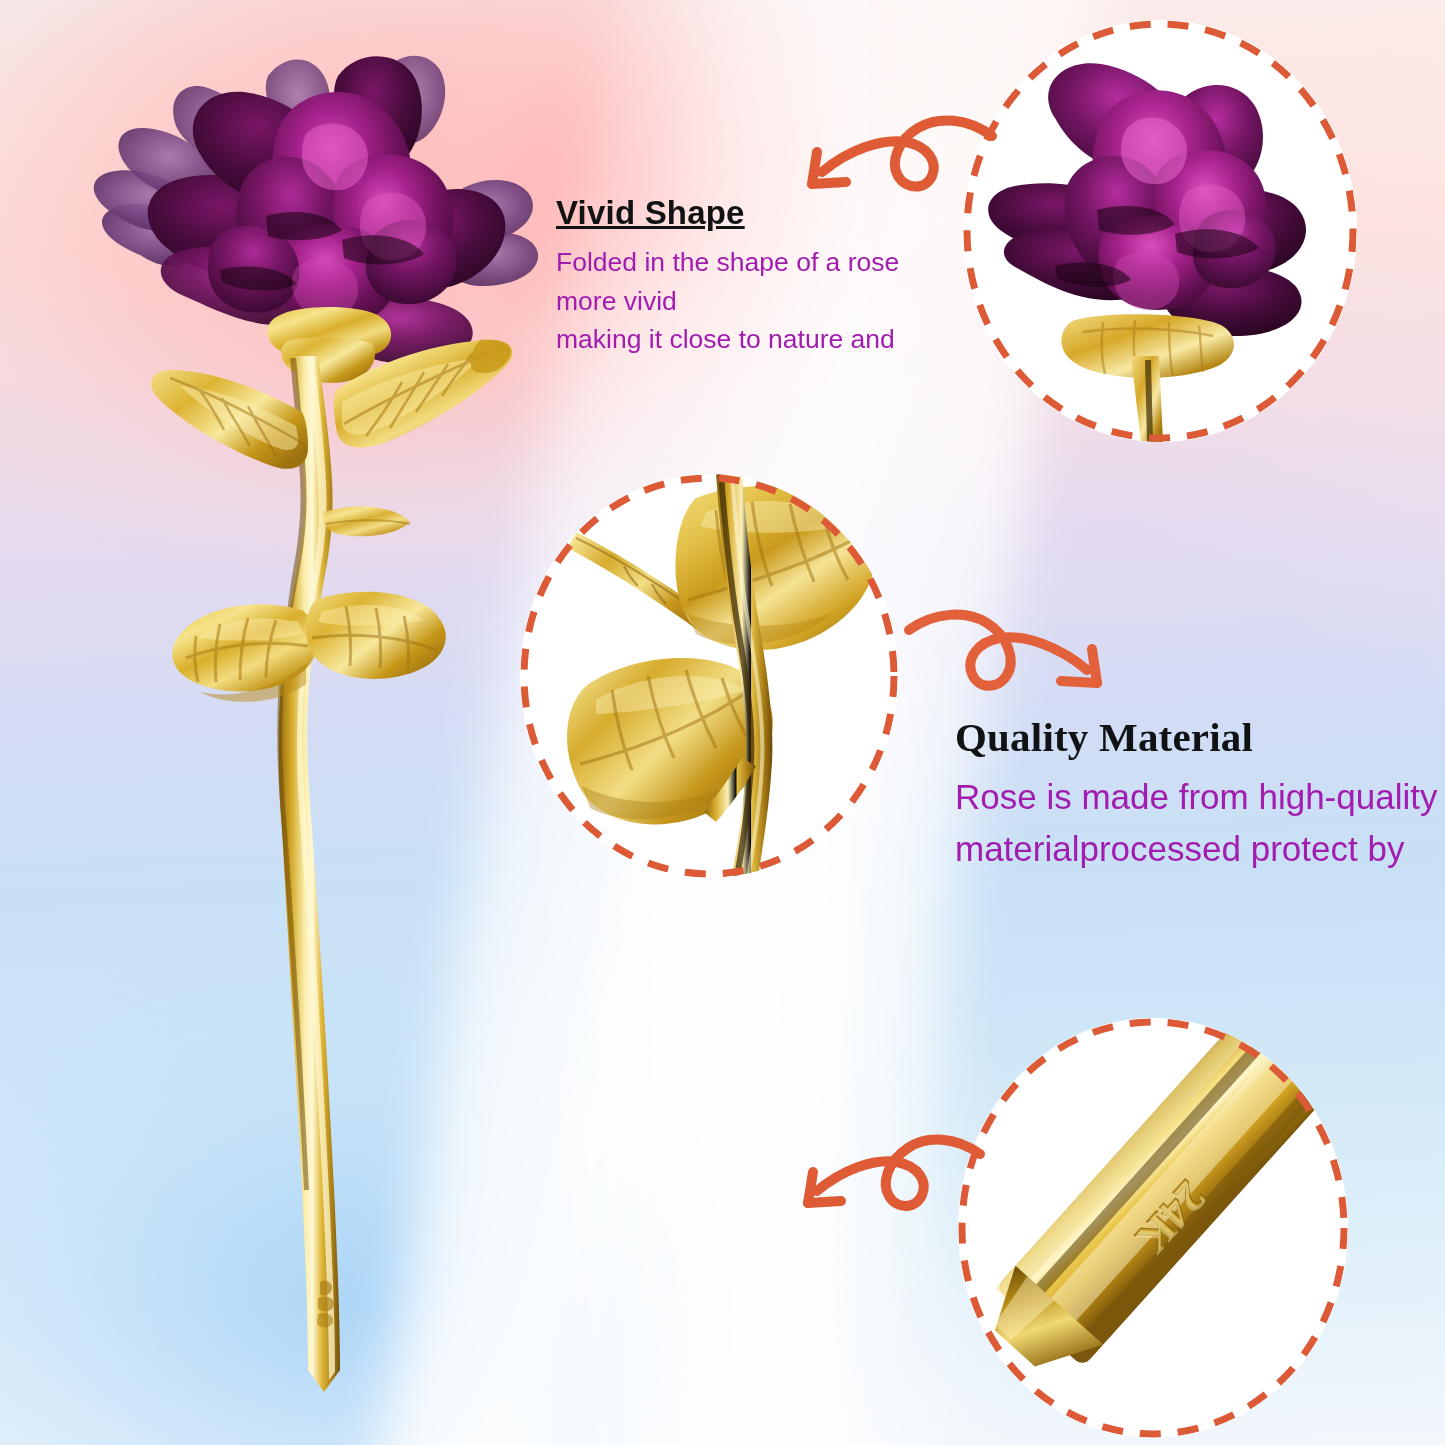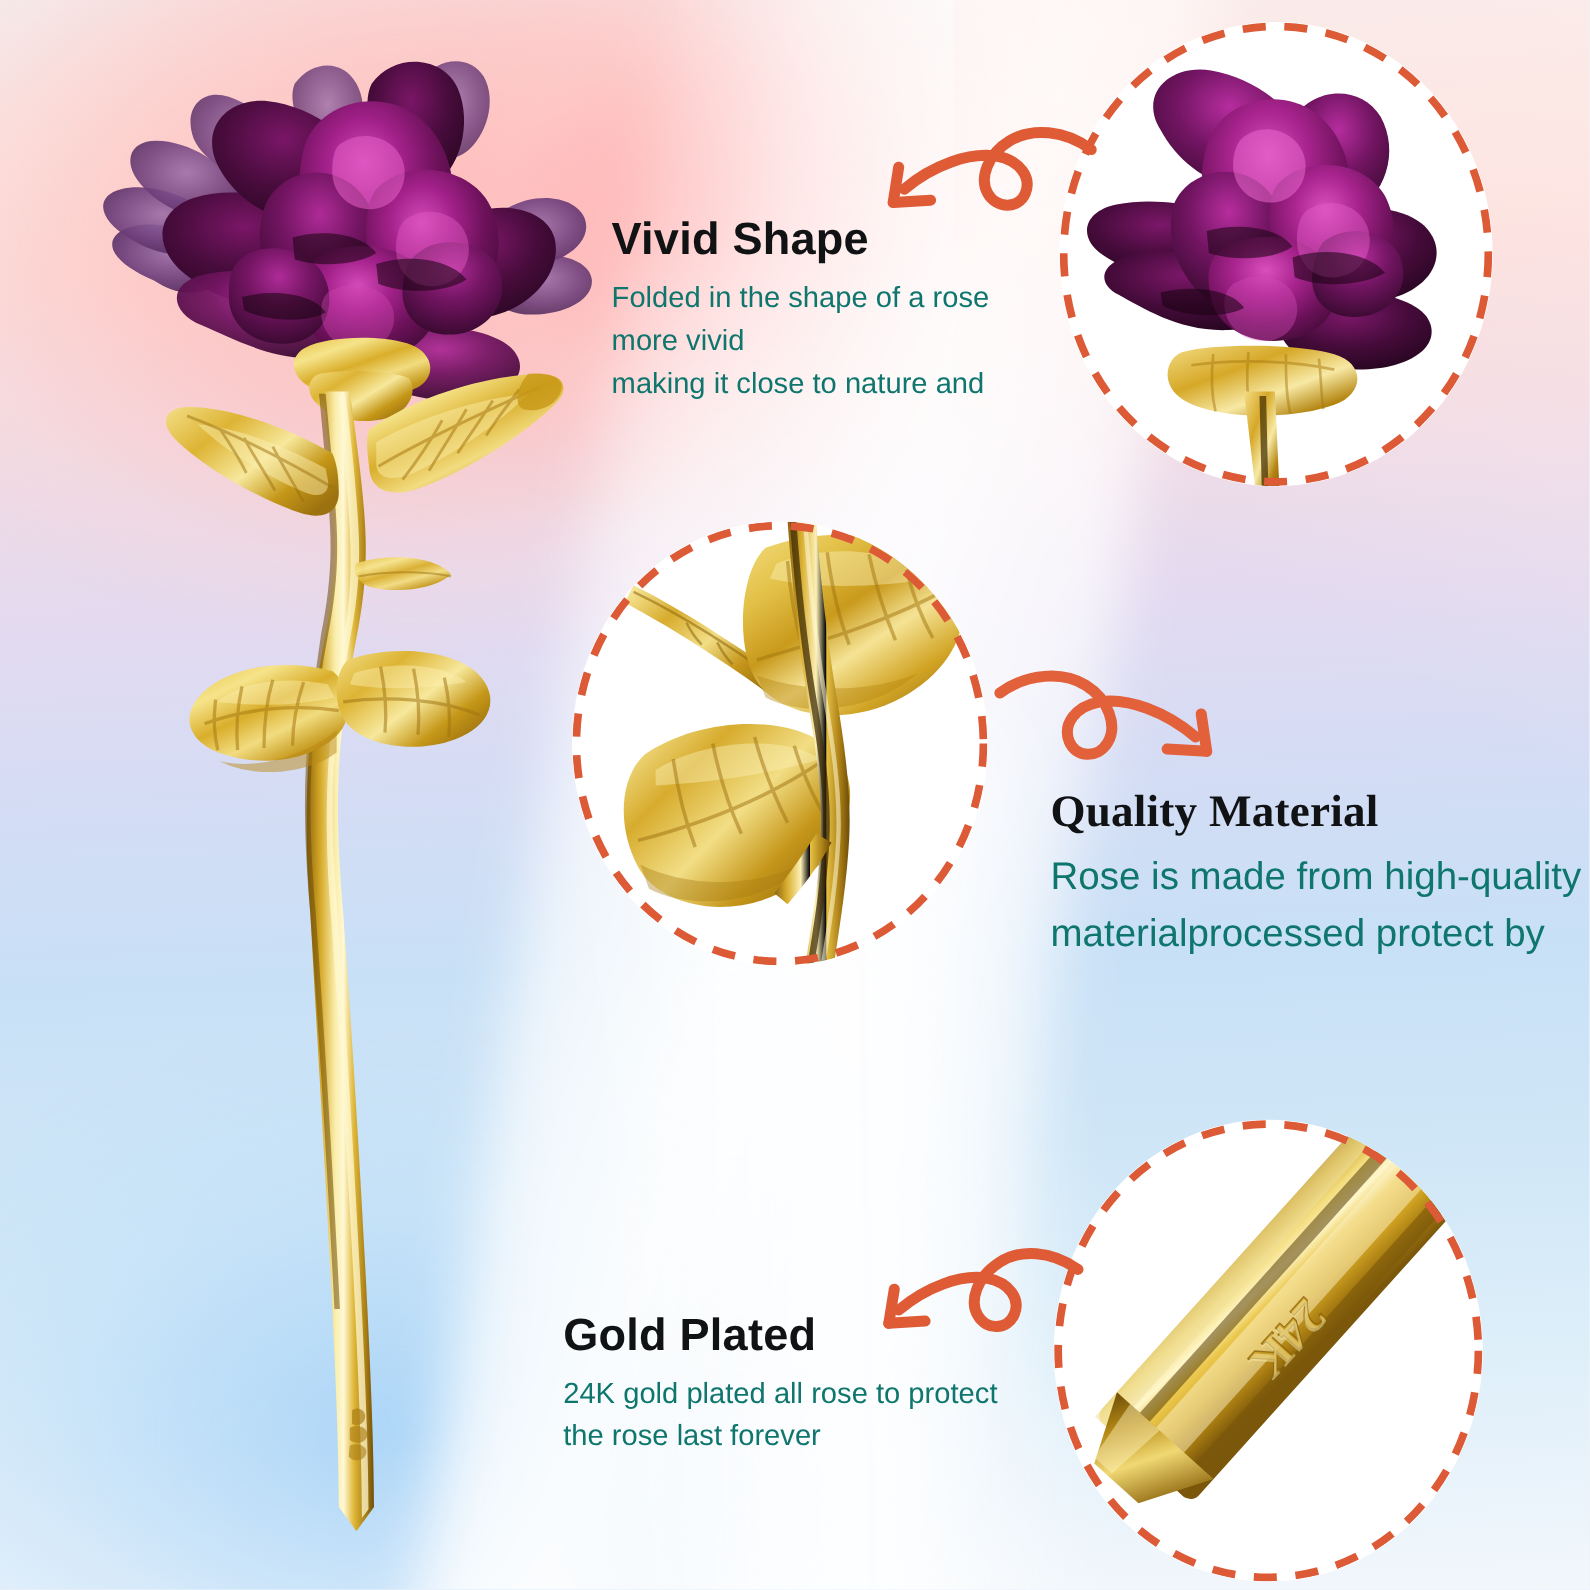--- a/index.html
+++ b/index.html
@@ -56,25 +56,25 @@
       rgba(255,255,255,0) 100%);
     filter:blur(30px);}
   .bg-rightfade{position:absolute;right:0;top:0;width:40%;height:48%;
     background:linear-gradient(210deg, rgba(255,236,234,.55) 0%, rgba(255,255,255,0) 70%);}
 
   
   .block{position:absolute;}
   .blk-title{
     font-weight:bold;color:#111214;letter-spacing:.2px;
     line-height:1.06;margin:0 0 12px 0;white-space:nowrap;}
-  .blk-body{color:#0f766e;line-height:1.46;margin:0;}
+  .blk-body{color:#a21caf;line-height:1.46;margin:0;}
   .blk-body span{display:block;white-space:nowrap;}
 
   #block-vivid{left:556px;top:196px;}
-  #block-vivid .blk-title{font-size:41px;}
+  #block-vivid .blk-title{font-size:33px;text-decoration:underline;}
   #block-vivid .blk-body{font-size:26.5px;}
 
   #block-quality{left:955px;top:716px;}
   #block-quality .blk-title{font-size:41px;font-family:Liberation Serif, serif;}
   #block-quality .blk-body{font-size:35px;}
 
   #block-gold{left:512px;top:1192px;}
   #block-gold .blk-title{font-size:41px;}
   #block-gold .blk-body{font-size:26.5px;}
 
@@ -524,21 +524,14 @@
   </div>
 
   <div class="block" id="block-quality">
     <p class="blk-title">Quality Material</p>
     <p class="blk-body">
       <span>Rose is made from high-quality</span>
       <span>materialprocessed protect by</span>
     </p>
   </div>
 
-  <div class="block" id="block-gold">
-    <p class="blk-title">Gold Plated</p>
-    <p class="blk-body">
-      <span>24K gold plated all rose to protect</span>
-      <span>the rose last forever</span>
-    </p>
-  </div>
 
 </div>
 
 </body></html>

